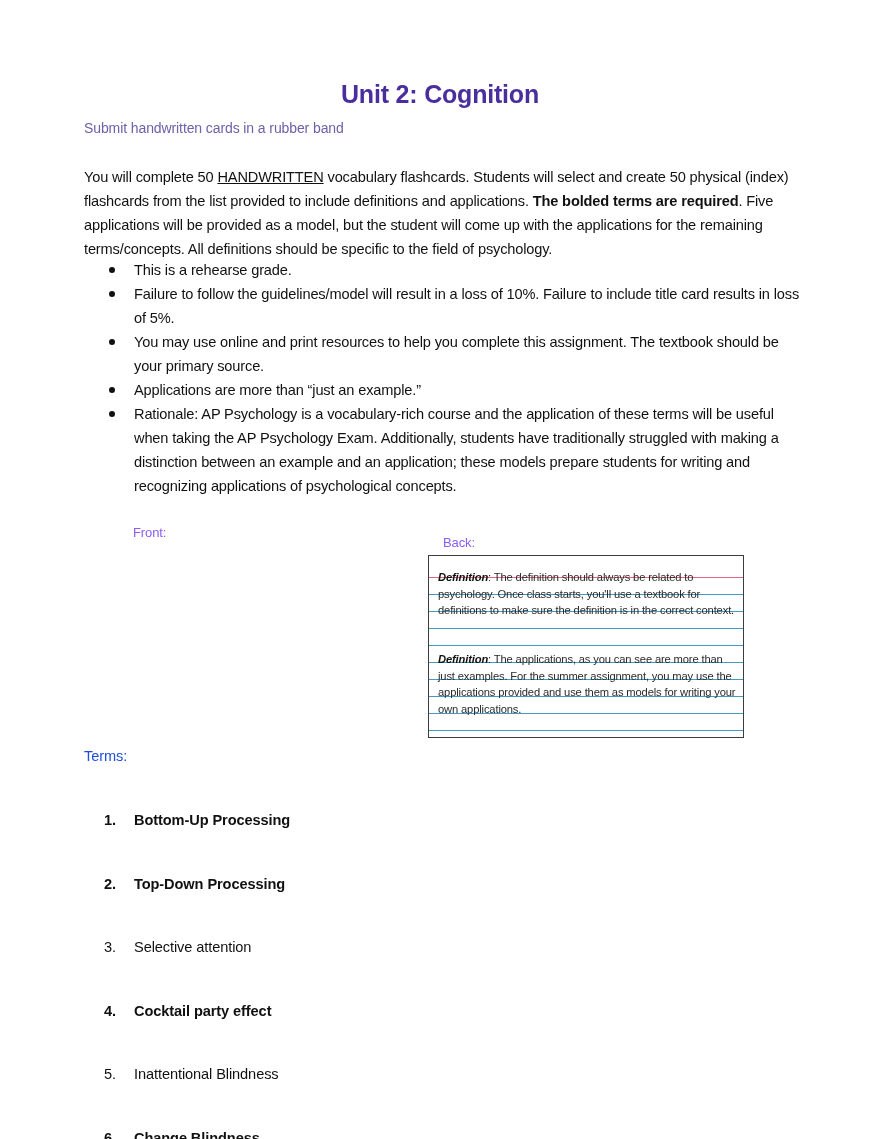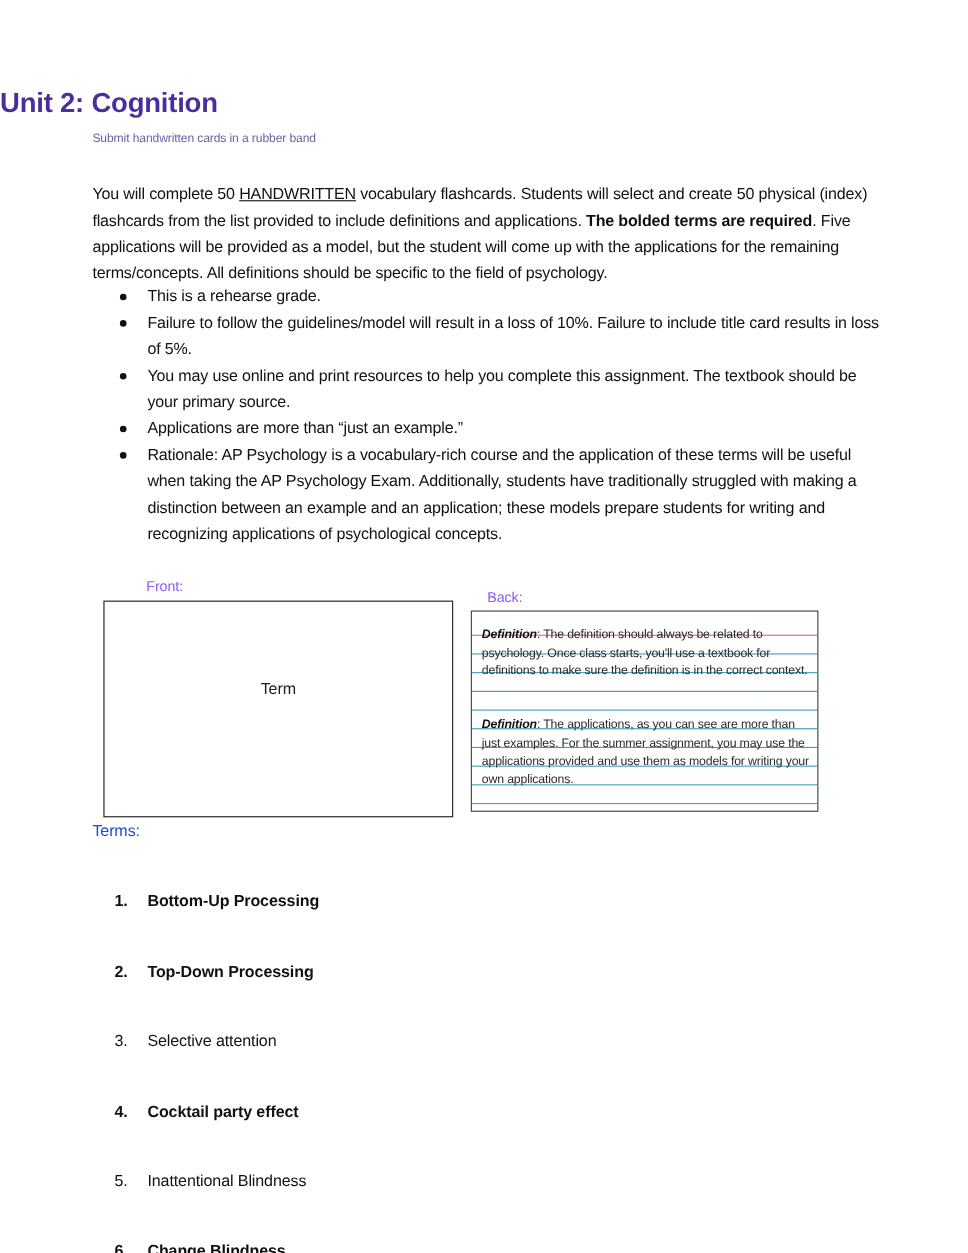--- a/index.html
+++ b/index.html
@@ -22,31 +22,32 @@
     width: 880px;
     height: 1139px;
   }
 
   
   .doc-title {
     position: absolute;
     left: 0;
     top: 80px;
     width: 880px;
+    text-align: center;
     font-size: 25px;
     font-weight: bold;
     letter-spacing: -0.2px;
     color: #4B2E9E;
   }
 
   .doc-subtitle {
     position: absolute;
     left: 84px;
     top: 120px;
-    font-size: 11px;
+    font-size: 14px;
     color: #6F60A8;
     letter-spacing: -0.1px;
   }
 
   
   .intro {
     position: absolute;
     left: 84px;
     top: 165px;
     width: 706px;
@@ -212,23 +213,20 @@
     </div>
     <div class="bullet-row">
       <span class="bullet-dot"></span>
       <span>Rationale: AP Psychology is a vocabulary-rich course and the application of these terms will be useful when taking the AP Psychology Exam. Additionally, students have traditionally struggled with making a distinction between an example and an application; these models prepare students for writing and recognizing applications of psychological concepts.</span>
     </div>
   </div>
 
   <div class="card-label label-front">Front:</div>
   <div class="card-label label-back">Back:</div>
 
-  <div class="front-card">
-    <div class="front-card-term">Term</div>
-  </div>
 
   <div class="back-card">
     <div class="rule red" style="top:21px;"></div>
     <div class="rule blue" style="top:38px;"></div>
     <div class="rule blue" style="top:55px;"></div>
     <div class="rule blue" style="top:72px;"></div>
     <div class="rule blue" style="top:89px;"></div>
     <div class="rule blue" style="top:106px;"></div>
     <div class="rule blue" style="top:123px;"></div>
     <div class="rule blue" style="top:140px;"></div>

